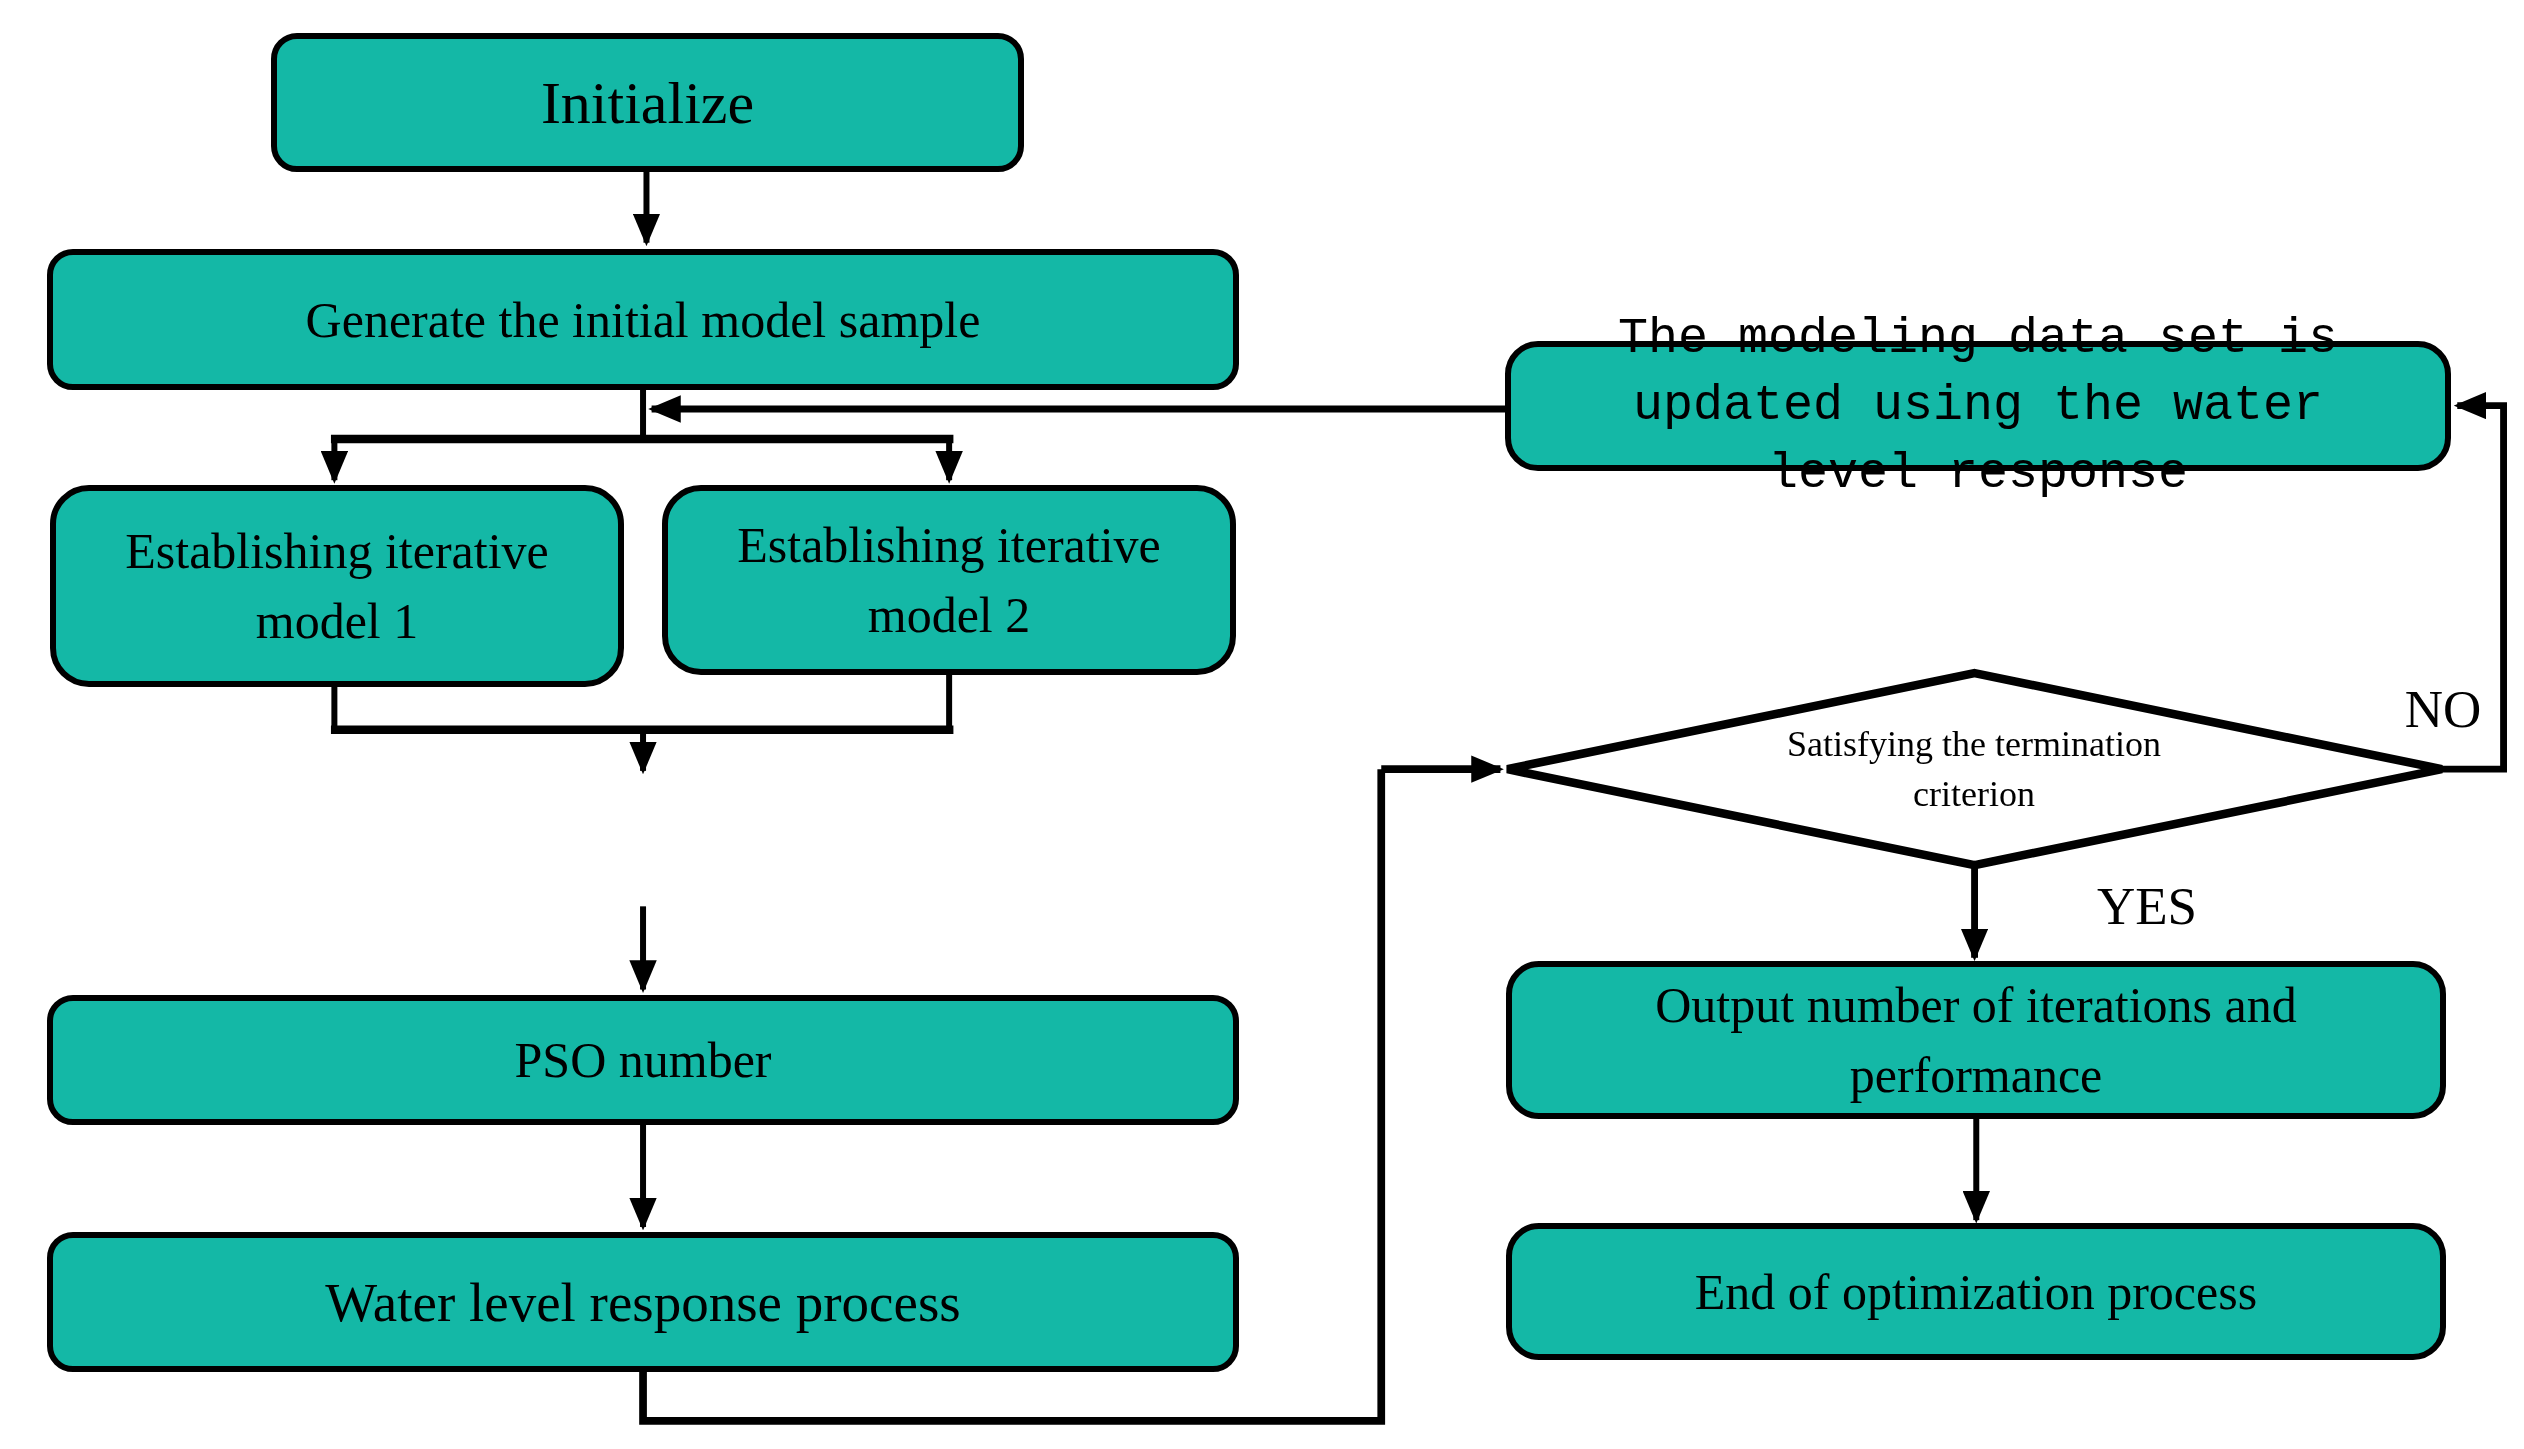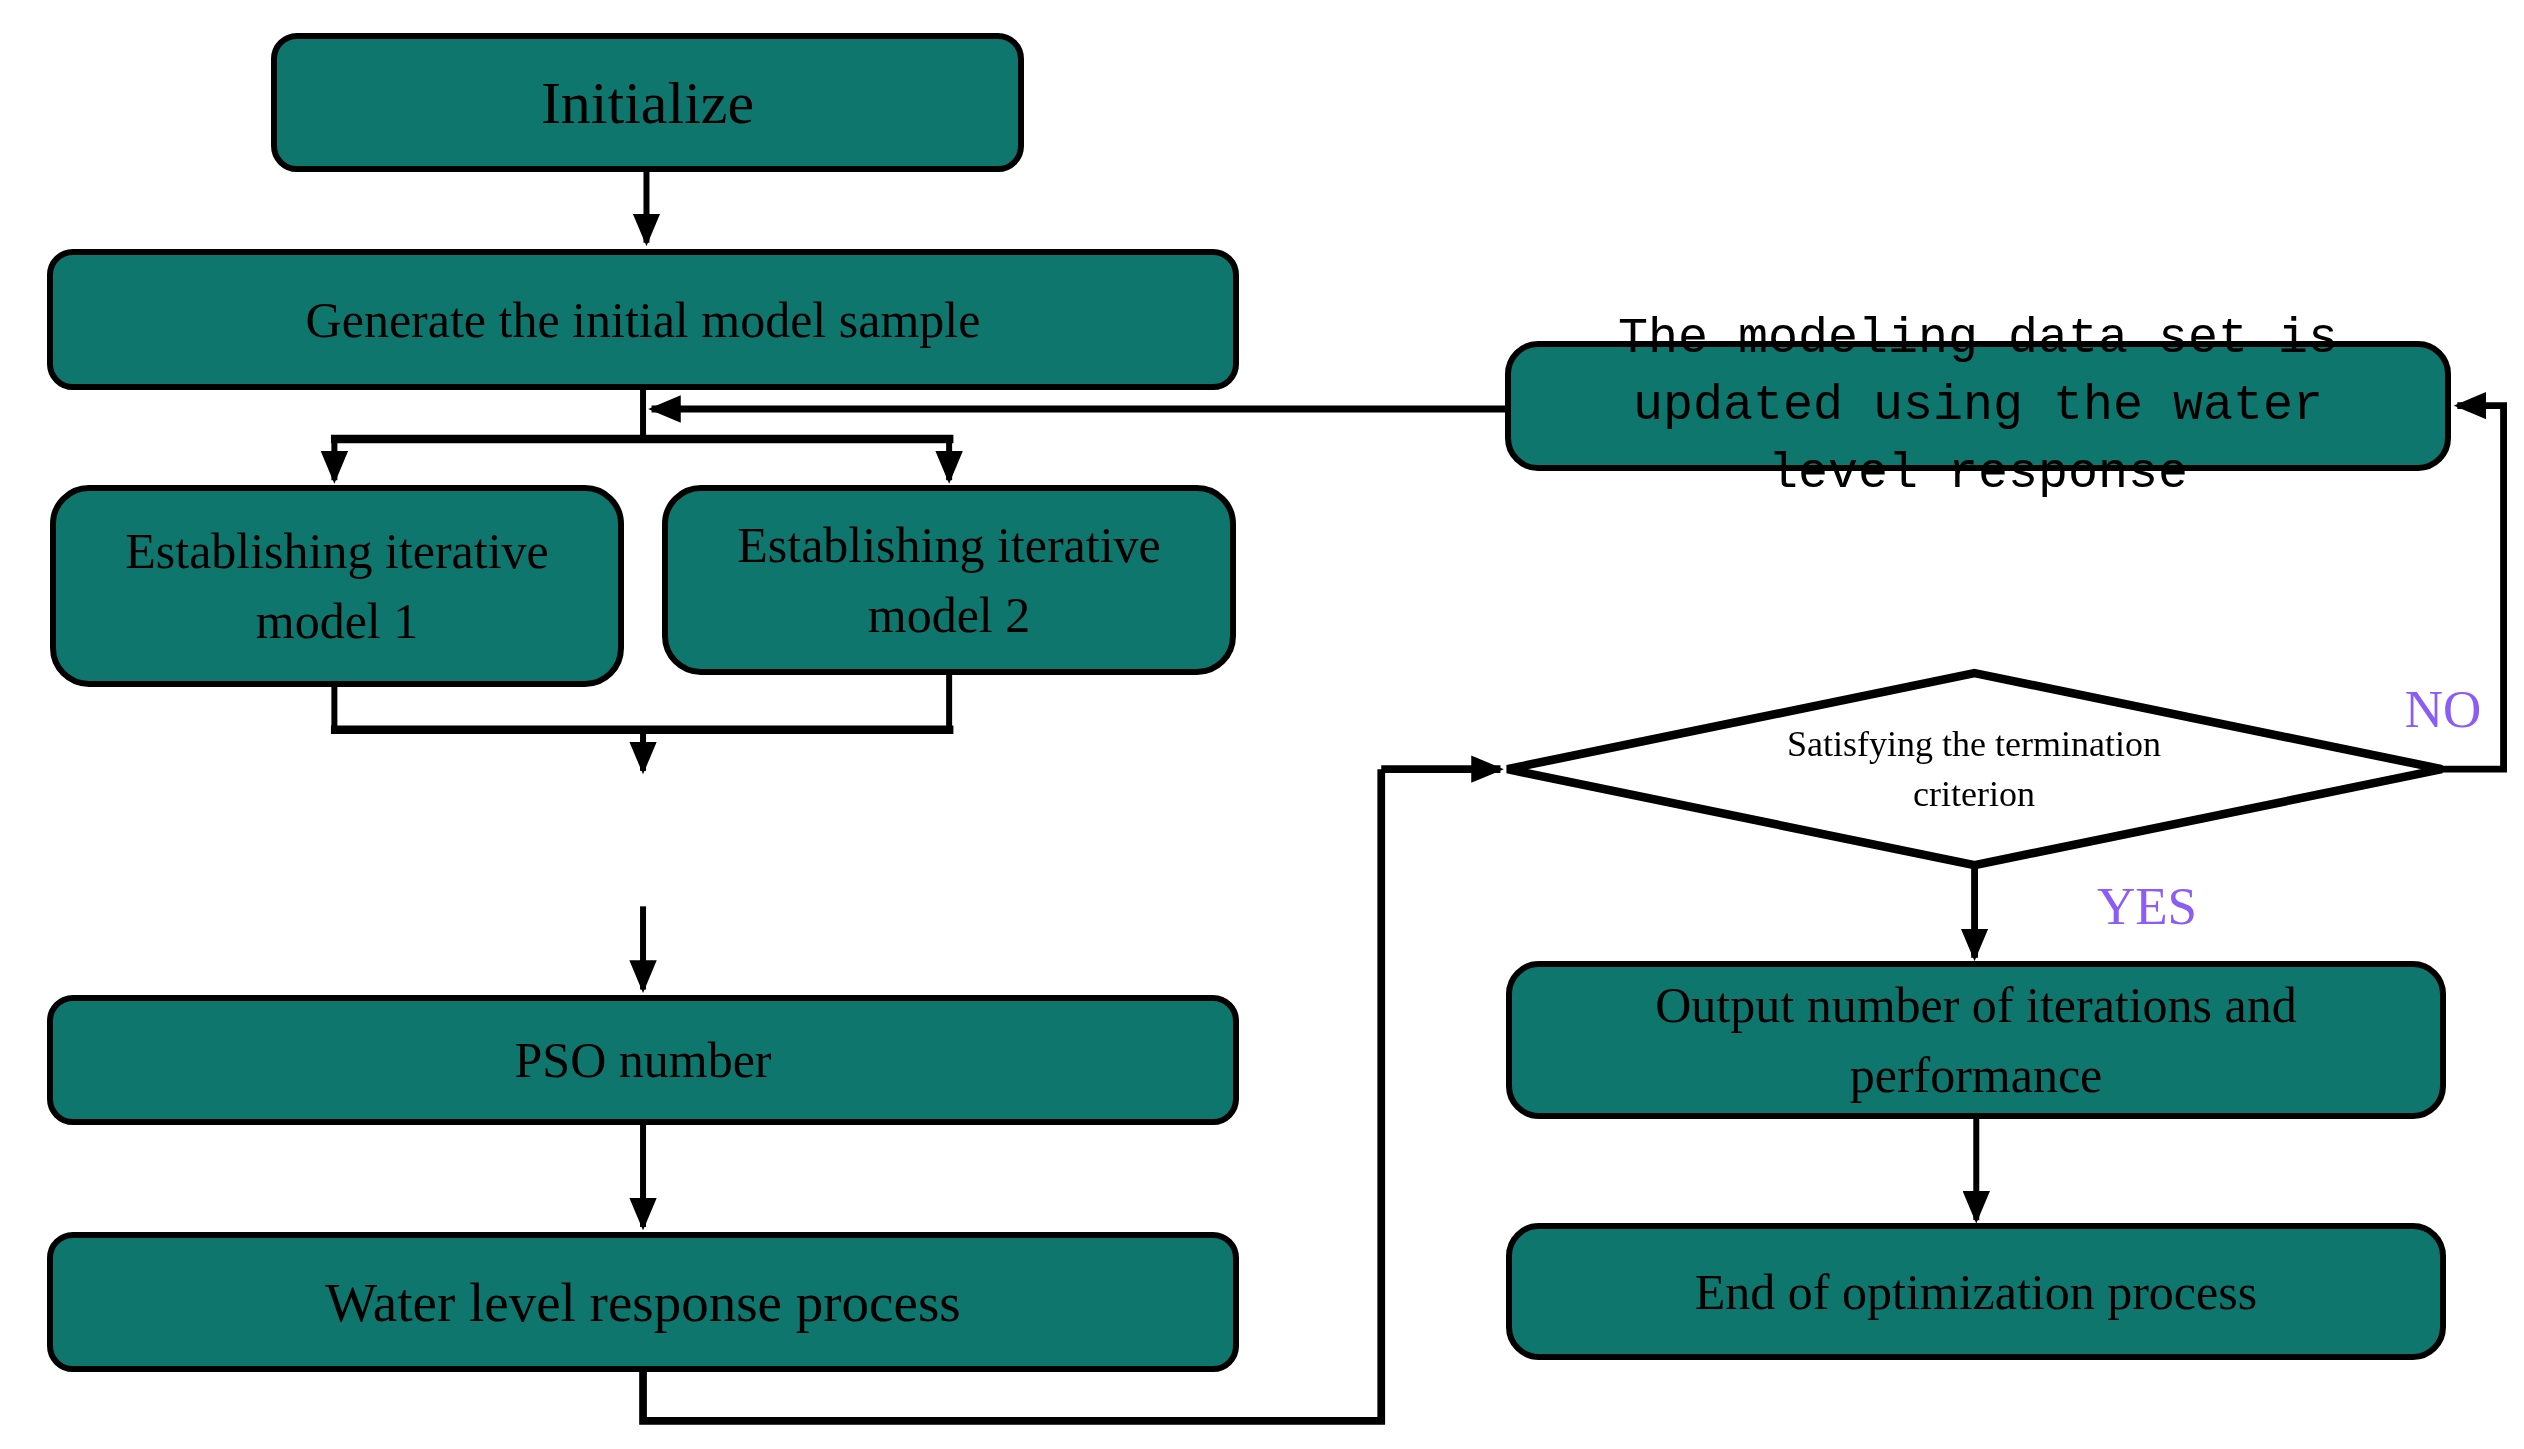--- a/index.html
+++ b/index.html
@@ -14,21 +14,21 @@
   }
   #edges {
     position: absolute;
     left: 0; top: 0;
     width: 2525px; height: 1450px;
     z-index: 1;
   }
   .node {
     position: absolute;
     box-sizing: border-box;
-    background: #0f766e;
+    background: #14b8a6;
     border: 6.9px solid #000000;
     display: flex;
     align-items: center;
     justify-content: center;
     text-align: center;
     z-index: 2;
   }
   .node .txt {
     font-size: 50px;
     line-height: 1.4;
@@ -38,21 +38,21 @@
   .r38 { border-radius: 33px; }
   .r46 { border-radius: 39px; }
   #n-initialize .txt { font-size: 60px; }
   #n-water .txt { font-size: 55px; }
   .freelabel {
     position: absolute;
     display: flex;
     align-items: center;
     justify-content: center;
     font-size: 53px;
-    color: #8b5cf6;
+    color: #000000;
     z-index: 3;
     text-align: center;
   }
   .diamond-text {
     position: absolute;
     display: flex;
     align-items: center;
     justify-content: center;
     text-align: center;
     font-size: 36px;

